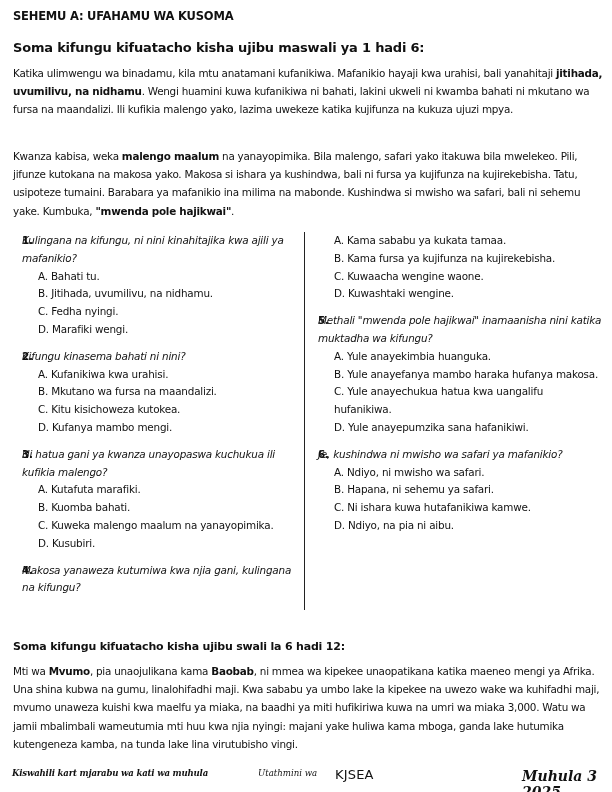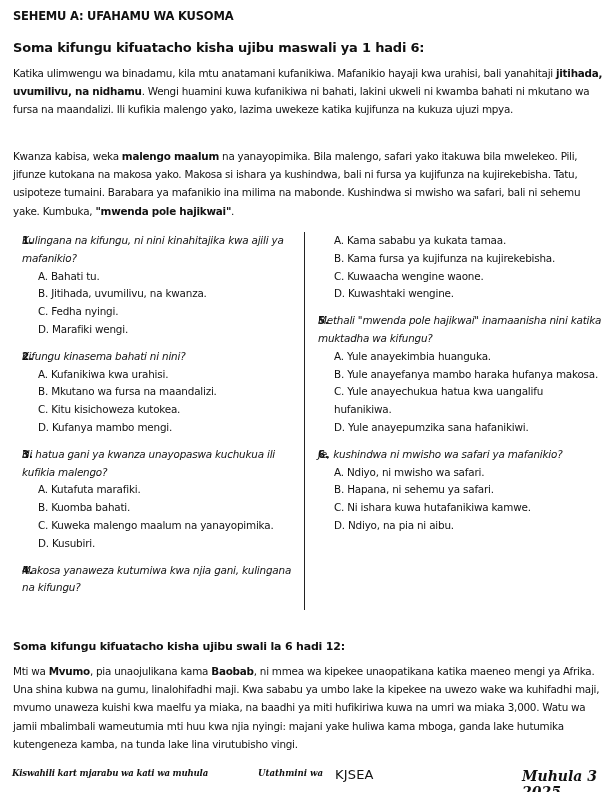--- a/index.html
+++ b/index.html
@@ -45,21 +45,21 @@
     position: absolute; left: 0; top: 766px; width: 612px; height: 18px;
     font-size: 9.5px;
   }
   .footer .f1 {
     position: absolute; left: 12px; top: 2px;
     font-family: "DejaVu Serif", serif; font-weight: bold; font-style: italic; font-size: 8.6px;
     letter-spacing: -0.2px;
   }
   .footer .f2 {
     position: absolute; left: 258px; top: 2px;
-    font-family: "DejaVu Serif", serif; font-weight: bold; font-style: italic; font-size: 8.6px;
+    font-family: "DejaVu Serif", serif; font-weight: normal; font-style: italic; font-size: 8.6px;
   }
   .footer .f3 {
     position: absolute; left: 335px; top: 1px;
     font-family: "DejaVu Sans", sans-serif; font-size: 13px; font-weight: normal; letter-spacing: 0.2px;
   }
   .footer .f4 {
     position: absolute; left: 522px; top: 2px;
     font-family: "DejaVu Serif", serif; font-weight: bold; font-style: italic; font-size: 14px;
   }
 </style>
@@ -73,21 +73,21 @@
 
   <p class="para p1"><span>Katika ulimwengu wa binadamu, kila mtu anatamani kufanikiwa. Mafanikio hayaji kwa urahisi, bali yanahitaji </span><b>jitihada, uvumilivu, na nidhamu</b><span>. Wengi huamini kuwa kufanikiwa ni bahati, lakini ukweli ni kwamba bahati ni mkutano wa fursa na maandalizi. Ili kufikia malengo yako, lazima uwekeze katika kujifunza na kukuza ujuzi mpya.</span></p>
 
   <p class="para p2"><span>Kwanza kabisa, weka </span><b>malengo maalum</b><span> na yanayopimika. Bila malengo, safari yako itakuwa bila mwelekeo. Pili, jifunze kutokana na makosa yako. Makosa si ishara ya kushindwa, bali ni fursa ya kujifunza na kujirekebisha. Tatu, usipoteze tumaini. Barabara ya mafanikio ina milima na mabonde. Kushindwa si mwisho wa safari, bali ni sehemu yake. Kumbuka, </span><b>"mwenda pole hajikwai"</b><span>.</span></p>
 
   <div class="col col-left">
     <div class="q">
       <span class="num">1.</span>
       <div class="stem">Kulingana na kifungu, ni nini kinahitajika kwa ajili ya mafanikio?</div>
       <div class="opt">A. Bahati tu.</div>
-      <div class="opt">B. Jitihada, uvumilivu, na kwanza.</div>
+      <div class="opt">B. Jitihada, uvumilivu, na nidhamu.</div>
       <div class="opt">C. Fedha nyingi.</div>
       <div class="opt">D. Marafiki wengi.</div>
     </div>
     <div class="gap"></div>
     <div class="q">
       <span class="num">2.</span>
       <div class="stem">Kifungu kinasema bahati ni nini?</div>
       <div class="opt">A. Kufanikiwa kwa urahisi.</div>
       <div class="opt">B. Mkutano wa fursa na maandalizi.</div>
       <div class="opt">C. Kitu kisichoweza kutokea.</div>

